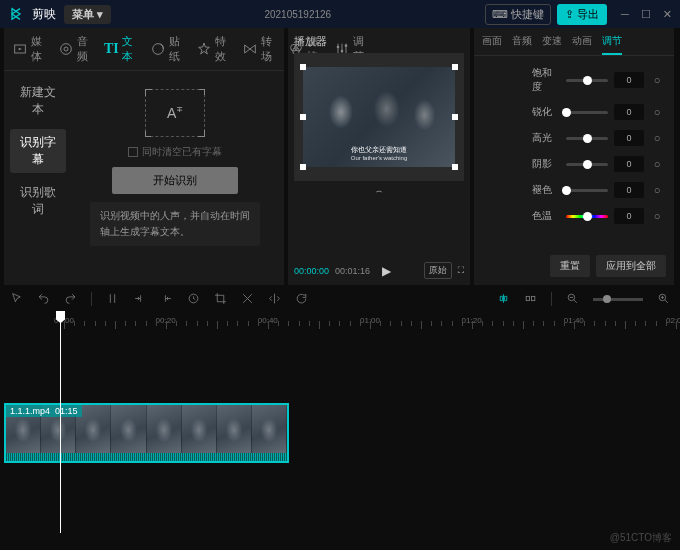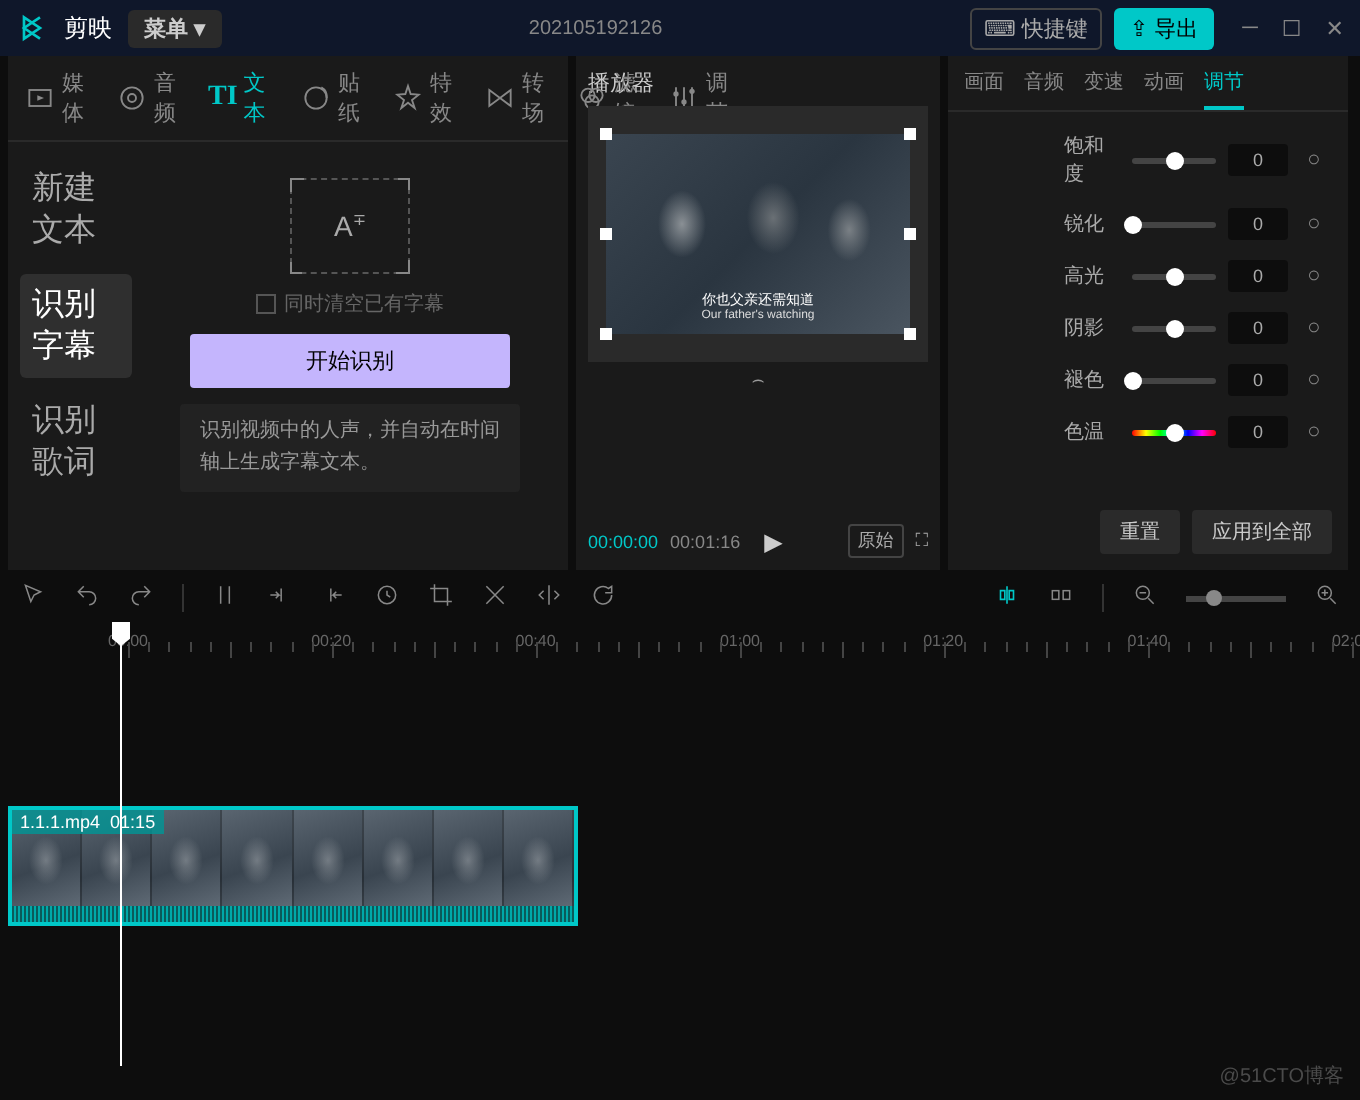--- a/index.html
+++ b/index.html
@@ -24,33 +24,33 @@
 
 
 .left-panel { width: 280px; background: #1a1a1a; display: flex; flex-direction: column; }
 .top-tabs { display: flex; padding: 6px 8px 0; gap: 14px; border-bottom: 1px solid #2a2a2a; }
 .top-tab { display: flex; align-items: center; gap: 3px; color: #888; padding-bottom: 6px; position: relative; }
 .top-tab.active { color: #00c8c8; }
 .top-tab-icon { width: 18px; height: 18px; display: flex; align-items: center; justify-content: center; font-size: 14px; }
 .top-tab-icon svg { width: 16px; height: 16px; }
 .left-body { display: flex; flex: 1; }
 .side-nav { width: 62px; padding: 8px 0 0 6px; display: flex; flex-direction: column; gap: 6px; }
-.side-item { padding: 5px 6px; color: #aaa; border-radius: 3px; font-size: 16px; }
+.side-item { padding: 5px 6px; color: #aaa; border-radius: 3px; font-size: 12px; text-align: center; }
 .side-item.active { background: #2f2f2f; color: #fff; }
 .recognize-area { flex: 1; display: flex; flex-direction: column; align-items: center; padding: 14px 12px; gap: 8px; }
 .rec-frame { width: 60px; height: 48px; border: 1px dashed #555; position: relative; display: flex; align-items: center; justify-content: center; margin-top: 4px; }
 .rec-frame::before, .rec-frame::after { content: ""; position: absolute; width: 6px; height: 6px; border: 1px solid #888; }
 .rec-frame::before { top: -1px; left: -1px; border-right: none; border-bottom: none; }
 .rec-frame::after { bottom: -1px; right: -1px; border-left: none; border-top: none; }
 .rec-frame .c2 { position: absolute; width: 6px; height: 6px; border: 1px solid #888; top: -1px; right: -1px; border-left: none; border-bottom: none; }
 .rec-frame .c3 { position: absolute; width: 6px; height: 6px; border: 1px solid #888; bottom: -1px; left: -1px; border-right: none; border-top: none; }
 .rec-frame span { color: #aaa; font-size: 14px; }
 .rec-check { color: #666; font-size: 10px; display: flex; align-items: center; gap: 4px; }
 .rec-check-box { width: 10px; height: 10px; border: 1px solid #555; }
-.rec-btn { background: #c4b5fd; color: #000; width: 160px; padding: 6px; text-align: center; border-radius: 2px; font-size: 11px; }
+.rec-btn { background: #737373; color: #000; width: 126px; padding: 6px; text-align: center; border-radius: 2px; font-size: 11px; }
 .rec-desc { color: #999; font-size: 10px; text-align: left; line-height: 1.6; background: #222; padding: 6px 10px; border-radius: 2px; width: 170px; }
 
 
 .preview-panel { width: 182px; background: #1a1a1a; display: flex; flex-direction: column; padding: 6px; }
 .preview-title { color: #ccc; font-size: 11px; margin-bottom: 4px; }
 .preview-box { width: 100%; height: 128px; background: #2a2a2a; position: relative; display: flex; align-items: center; justify-content: center; }
 .preview-img { width: 152px; height: 100px; background: linear-gradient(135deg, #3a4550, #2a3540, #4a5560); position: relative; display: flex; flex-direction: column; justify-content: flex-end; align-items: center; padding-bottom: 6px; }
 .preview-img .faces { position: absolute; inset: 0; background:
   radial-gradient(ellipse 20px 28px at 25% 45%, #8a9095 0%, transparent 60%),
   radial-gradient(ellipse 22px 30px at 55% 42%, #6a7075 0%, transparent 60%),

